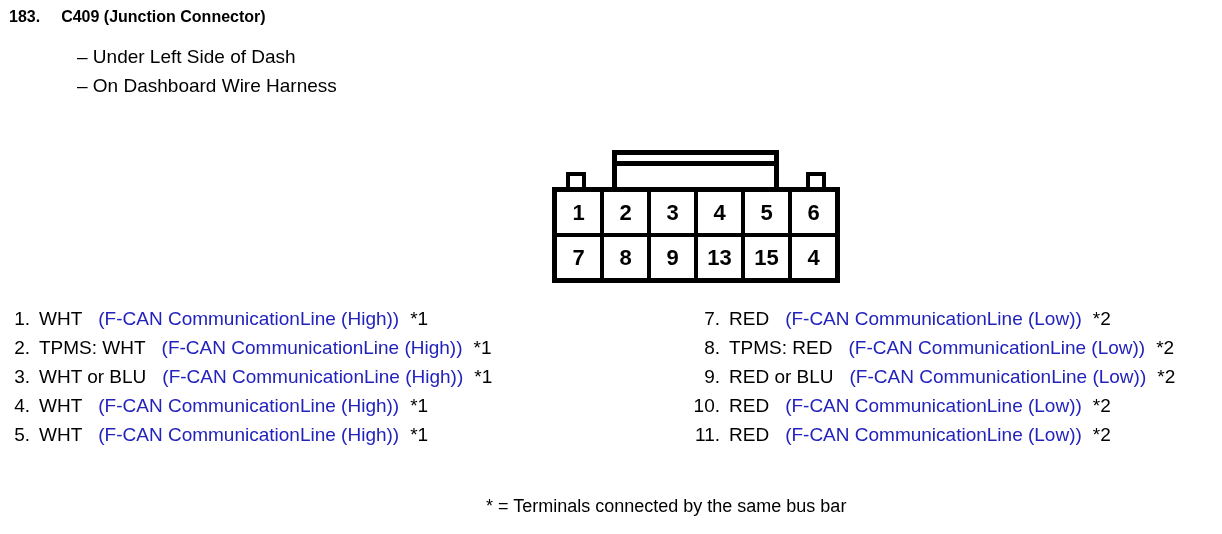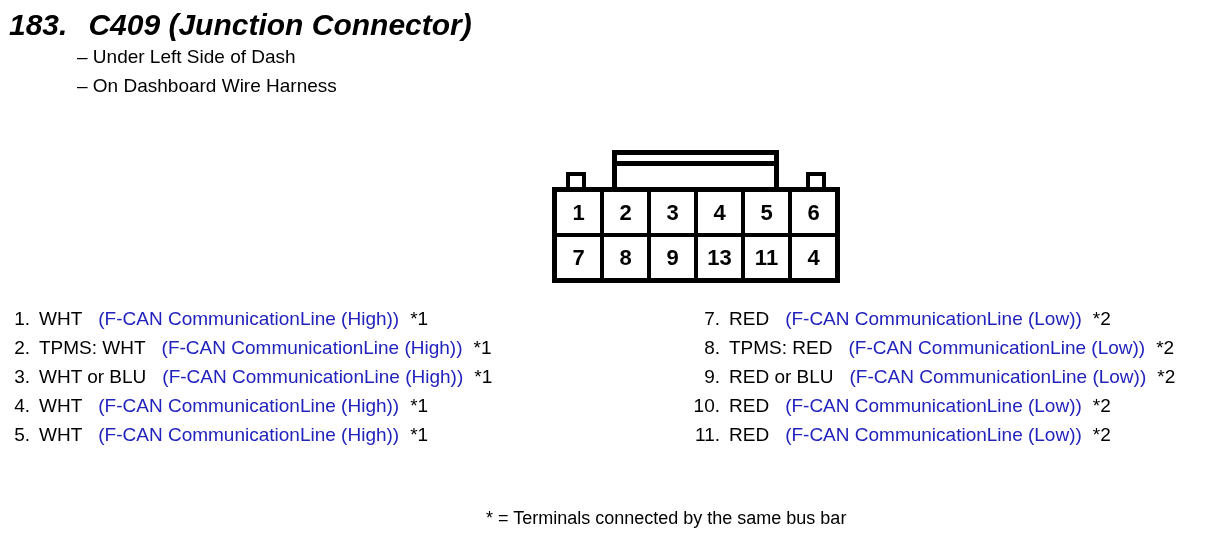--- a/index.html
+++ b/index.html
@@ -10,21 +10,21 @@
     background: #ffffff;
     color: var(--ink);
     font-family: "Liberation Sans", sans-serif;
     position: relative;
     overflow: hidden;
   }
 
   
   .title-row {
     position: absolute; left: 9px; top: 8px;
-    font-weight: bold; font-size: 30px; white-space: nowrap; font-style: italic;
+    font-weight: bold; font-size: 16px; white-space: nowrap;
   }
   .title-num { display: inline-block; margin-right: 21px; }
 
   .details {
     position: absolute; left: 77px; top: 42px;
     font-size: 19px; line-height: 29px; white-space: nowrap;
   }
 
   
   .connector { position: absolute; left: 552px; top: 150px; width: 288px; height: 133px; }
@@ -62,21 +62,21 @@
   .pin-list-right { left: 688px; }
   .pin-row { height: 29px; }
   .pin-num { display: inline-block; text-align: right; margin-right: 9px; }
   .pin-list-left  .pin-num { min-width: 20px; }
   .pin-list-right .pin-num { min-width: 32px; }
   .pin-signal { color: var(--signal-blue); margin-left: 16px; }
   .pin-note { margin-left: 11px; }
 
   
   .footnote {
-    position: absolute; left: 486px; top: 508px;
+    position: absolute; left: 486px; top: 496px;
     font-size: 18px; white-space: nowrap;
   }
 </style>
 </head>
 <body style="background: rgb(255, 255, 255);">
 
 <div class="page">
 
   <div class="title-row">
     <span class="title-num">183.</span><span class="title-text">C409 (Junction Connector)</span>
@@ -97,21 +97,21 @@
         <div class="cell">1</div>
         <div class="cell">2</div>
         <div class="cell">3</div>
         <div class="cell">4</div>
         <div class="cell">5</div>
         <div class="cell">6</div>
         <div class="cell">7</div>
         <div class="cell">8</div>
         <div class="cell">9</div>
         <div class="cell">13</div>
-        <div class="cell">11</div>
+        <div class="cell">15</div>
         <div class="cell">4</div>
       </div>
   </div>
 
   <div class="pin-list pin-list-left" id="pins-left">
       <div class="pin-row"><span class="pin-num">1.</span><span class="pin-wire">WHT</span><span class="pin-signal">(F-CAN CommunicationLine (High))</span><span class="pin-note">*1</span></div>
       <div class="pin-row"><span class="pin-num">2.</span><span class="pin-wire">TPMS: WHT</span><span class="pin-signal">(F-CAN CommunicationLine (High))</span><span class="pin-note">*1</span></div>
       <div class="pin-row"><span class="pin-num">3.</span><span class="pin-wire">WHT or BLU</span><span class="pin-signal">(F-CAN CommunicationLine (High))</span><span class="pin-note">*1</span></div>
       <div class="pin-row"><span class="pin-num">4.</span><span class="pin-wire">WHT</span><span class="pin-signal">(F-CAN CommunicationLine (High))</span><span class="pin-note">*1</span></div>
       <div class="pin-row"><span class="pin-num">5.</span><span class="pin-wire">WHT</span><span class="pin-signal">(F-CAN CommunicationLine (High))</span><span class="pin-note">*1</span></div>

